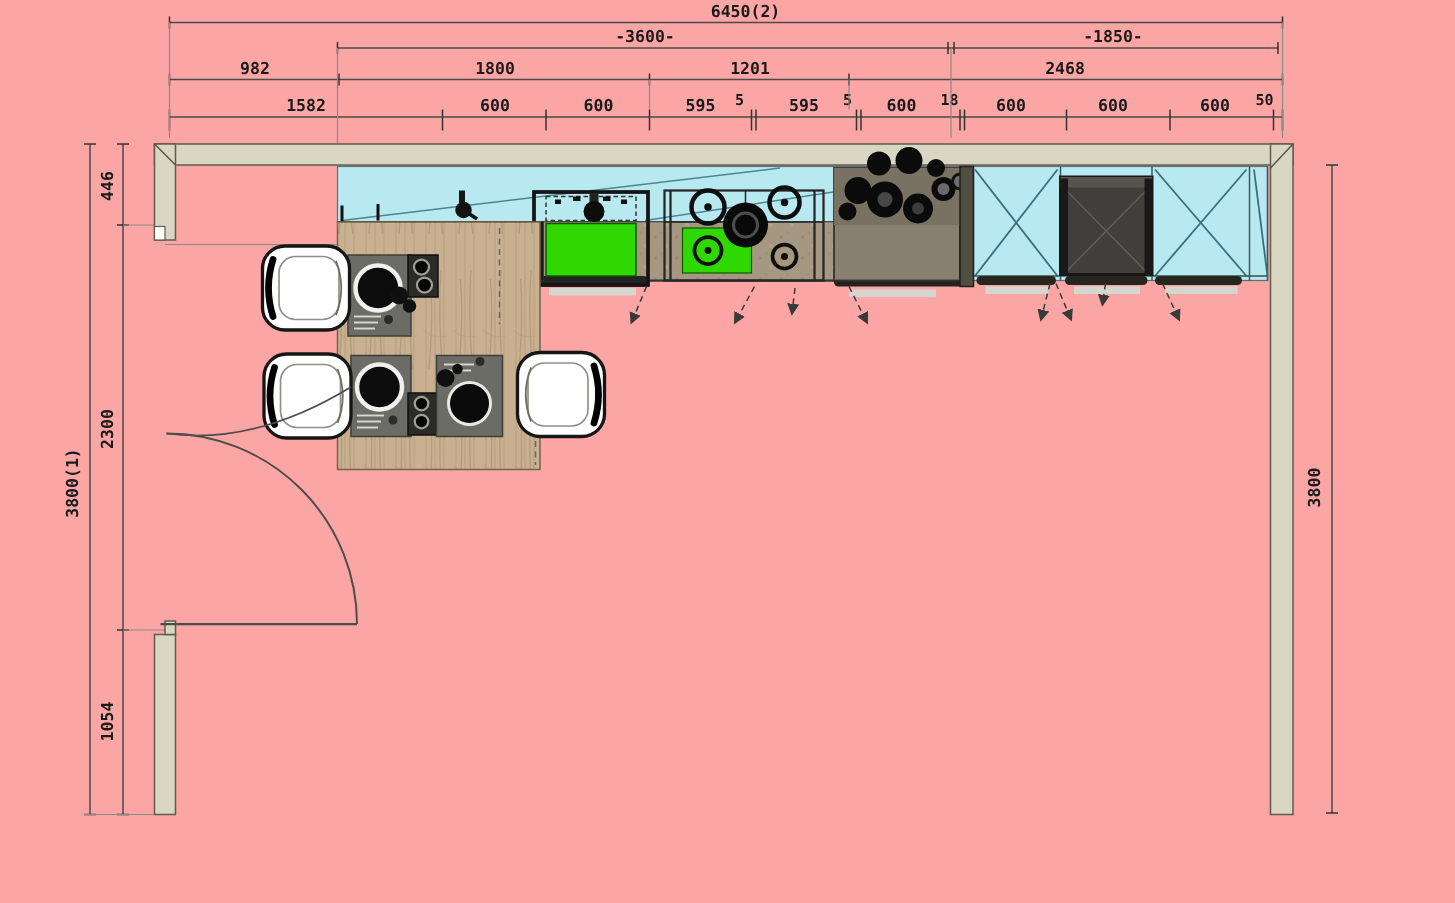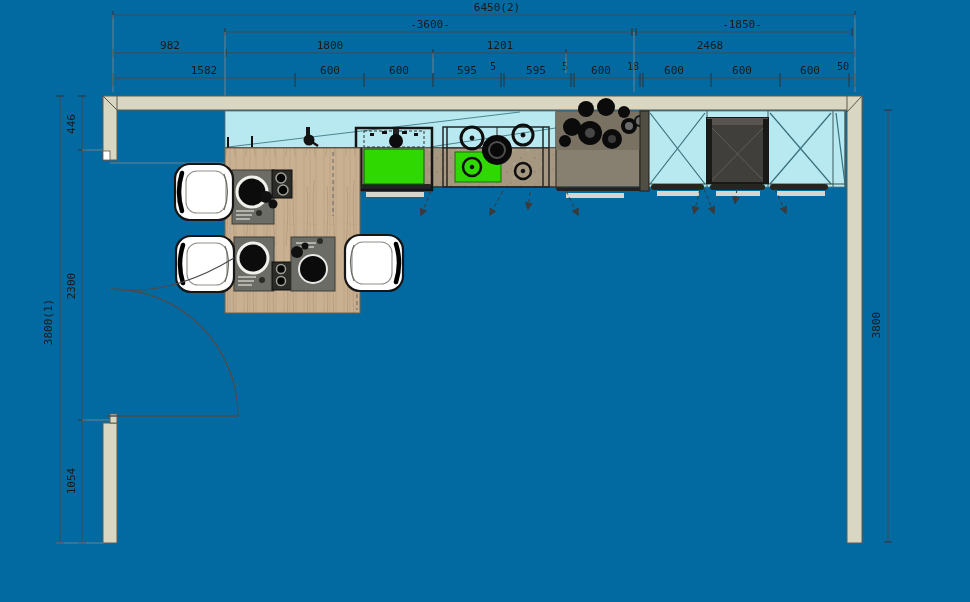--- a/index.html
+++ b/index.html
@@ -1,16 +1,16 @@
 <!DOCTYPE html>
 <html><head>
 <meta charset="utf-8">
 <style>
   html,body{margin:0;padding:0;background:#ffffff;}
-  #stage{position:relative;width:970px;height:602px;background:#0369a1;overflow:hidden;}
+  #stage{position:relative;width:970px;height:602px;background:#fca5a5;overflow:hidden;font-weight:bold;}
   svg{display:block;}
   text{font-family:"DejaVu Sans Mono","Liberation Mono",monospace;font-size:11px;fill:#1a1a1a;}
   text.small{font-size:10px;}
 </style>
 </head>
 <body>
 
 <div id="stage">
 <svg width="970" height="602" viewBox="0 0 970 602">
   <defs>

